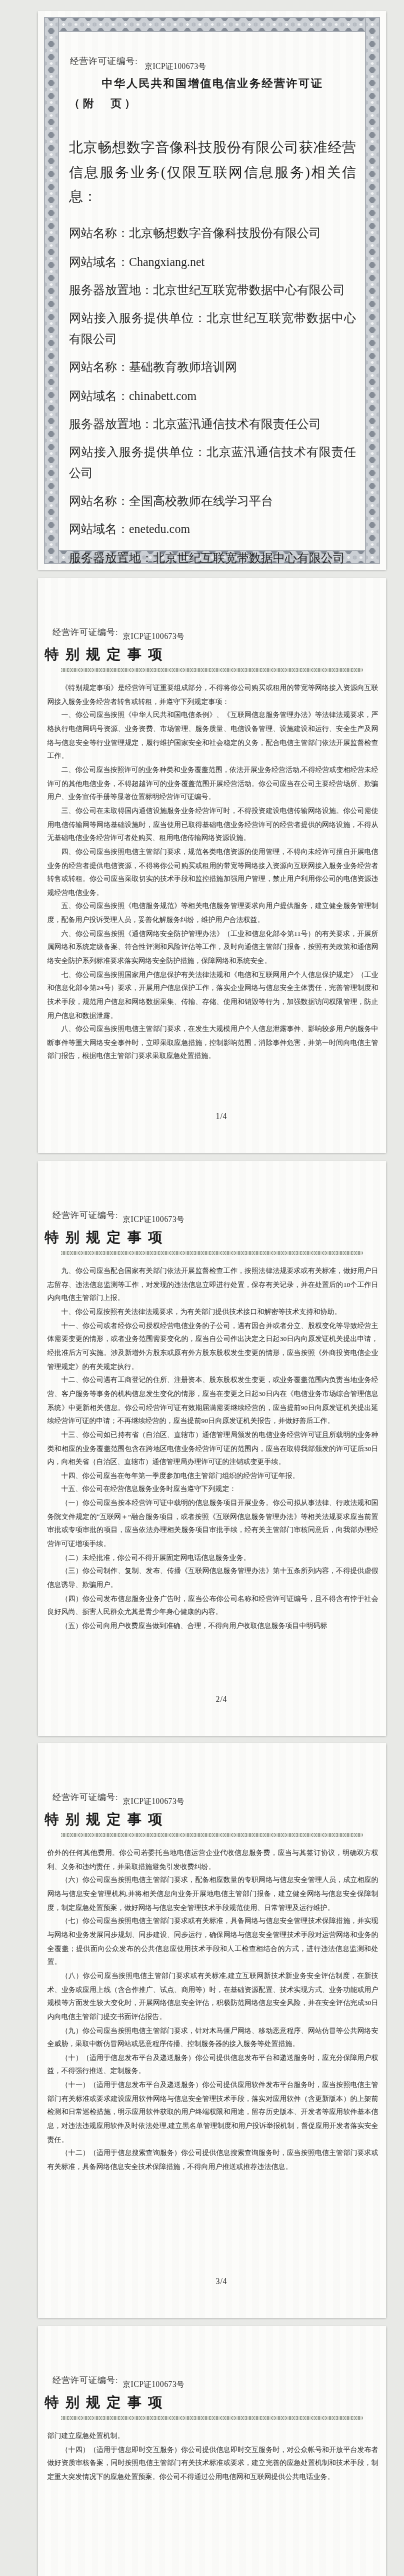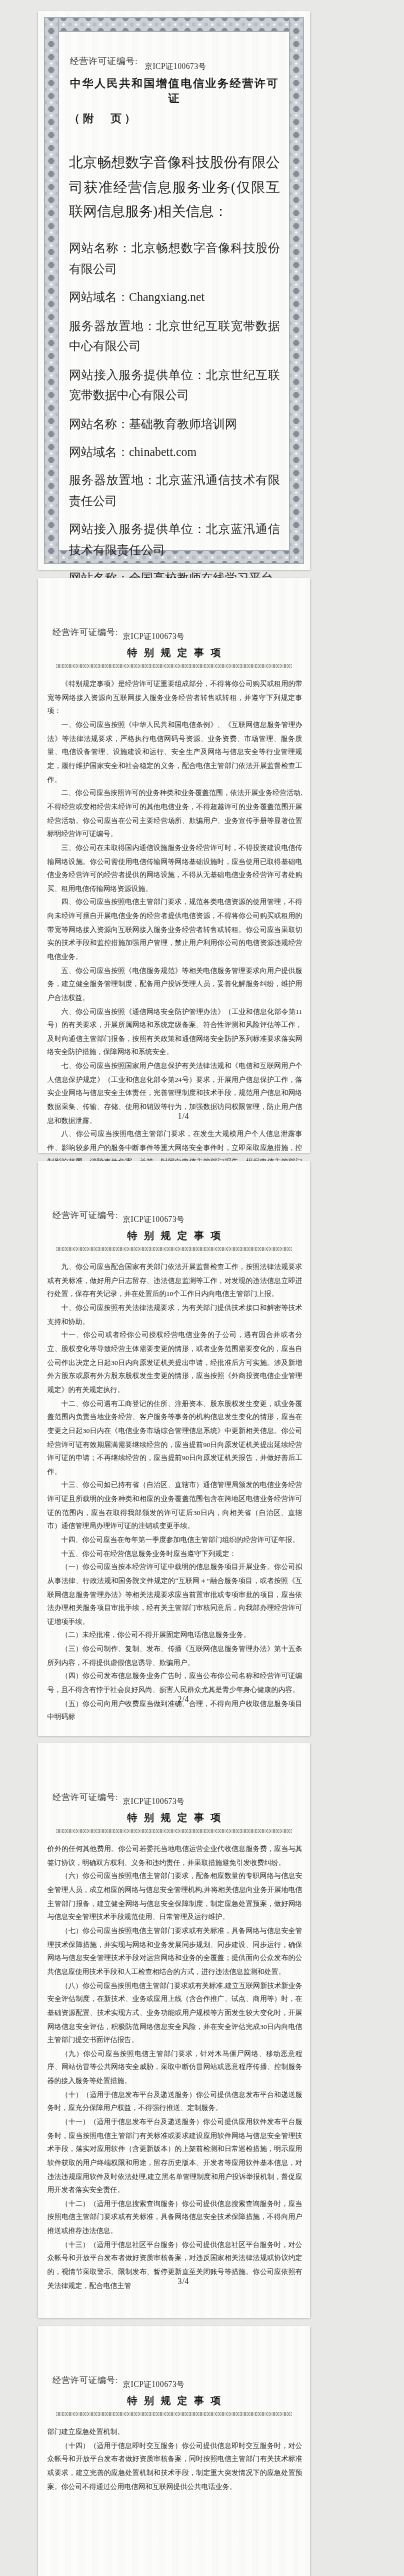--- a/index.html
+++ b/index.html
@@ -1,18 +1,18 @@
 <!DOCTYPE html>
 <html style="font-size:8.2px"><head>
 <meta charset="utf-8">
 <style>
   html,body{margin:0;padding:0;background:#e8e9e6;}
   .canvas{position:relative;width:405px;height:2873px;overflow:hidden;background:#e8e9e6;
           font-family:"Liberation Serif","DejaVu Serif",serif;color:#1d1d1d;}
-  .page{position:absolute;left:38px;width:272px;background:#fcfcfa;
+  .page{position:absolute;left:38px;width:348px;background:#fcfcfa;
         background-image:repeating-linear-gradient(90deg,rgba(0,0,0,0.013) 0 6.7px,rgba(0,0,0,0) 6.7px 13.4px);
         box-shadow:0 0.5px 2.1px rgba(0,0,0,.30),0 0 0.5px rgba(0,0,0,.25);}
   
   .page-license{top:11.3px;height:559px;}
   .frame-strip{position:absolute;background-color:#ccd0d5;
     background-image:
       radial-gradient(circle at 50% 0,#858c96 2.8px,transparent 3.3px),
       radial-gradient(circle at 50% 100%,#858c96 2.8px,transparent 3.3px),
       radial-gradient(circle at 0 50%,#b6bbc2 1.8px,transparent 2.3px),
       radial-gradient(circle at 100% 50%,#b6bbc2 1.8px,transparent 2.3px),
@@ -28,21 +28,21 @@
   .lic-value{font-size:7.7px;margin-left:4.6px;position:relative;top:4.6px;letter-spacing:0.3px;}
   .p1-title{margin:8.2px 0 0 0;text-align:center;font-size:11px;font-weight:bold;letter-spacing:1.3px;}
   .p1-subtitle{margin:5.2px 0 0 0;text-align:left;font-size:10.8px;font-weight:600;letter-spacing:3.1px;}
   .p1-intro{margin:25px 0 13px 0;font-size:14px;line-height:1.78;text-align:justify;}
   .entry{margin-top:7.7px;font-size:12px;line-height:1.72;text-align:justify;}
   
   .page-special{height:575px;}
   .sp-head{padding:49px 0 0 14.4px;}
   .sp-head .lic-label{font-size:8.5px;}
   .sp-head .lic-value{font-size:7.7px;top:4.1px;}
-  .sp-title{margin:7.2px 0 0 6.7px;text-align:center;font-size:10px;font-weight:bold;letter-spacing:6.7px;}
+  .sp-title{margin:7.2px 0 0 6.7px;font-size:14px;font-weight:bold;letter-spacing:6.7px;}
   .zigzag{width:87%;height:4.1px;margin:3.6px auto 0 auto;opacity:.85;
     background:
       repeating-linear-gradient(115deg,#8e948b 0 0.8px,transparent 0.8px 3.3px),
       repeating-linear-gradient(65deg,#8e948b 0 0.8px,transparent 0.8px 3.3px),
       linear-gradient(#d7dad2,#d7dad2);}
   .sp-body{margin:10.3px 7.7px 0 9.3px;font-size:7px;line-height:1.95;text-align:justify;}
   .clause{margin:0;text-indent:2em;}
   .clause.cont{text-indent:0;}
   .page-num{position:absolute;bottom:32px;left:0;right:0;text-align:center;font-size:8px;letter-spacing:0.5px;padding-left:19px;}
 </style>
@@ -125,21 +125,20 @@
         <div class="zigzag"></div>
         <div class="sp-body">
           <p class="clause cont">价外的任何其他费用。你公司若委托当地电信运营企业代收信息服务费，应当与其签订协议，明确双方权利、义务和违约责任，并采取措施避免引发收费纠纷。</p>
           <p class="clause">（六）你公司应当按照电信主管部门要求，配备相应数量的专职网络与信息安全管理人员，成立相应的网络与信息安全管理机构,并将相关信息向业务开展地电信主管部门报备，建立健全网络与信息安全保障制度，制定应急处置预案，做好网络与信息安全管理技术手段规范使用、日常管理及运行维护。</p>
           <p class="clause">（七）你公司应当按照电信主管部门要求或有关标准，具备网络与信息安全管理技术保障措施，并实现与网络和业务发展同步规划、同步建设、同步运行，确保网络与信息安全管理技术手段对运营网络和业务的全覆盖；提供面向公众发布的公共信息应使用技术手段和人工检查相结合的方式，进行违法信息监测和处置。</p>
           <p class="clause">（八）你公司应当按照电信主管部门要求或有关标准,建立互联网新技术新业务安全评估制度，在新技术、业务或应用上线（含合作推广、试点、商用等）时，在基础资源配置、技术实现方式、业务功能或用户规模等方面发生较大变化时，开展网络信息安全评估，积极防范网络信息安全风险，并在安全评估完成30日内向电信主管部门提交书面评估报告。</p>
           <p class="clause">（九）你公司应当按照电信主管部门要求，针对木马僵尸网络、移动恶意程序、网站仿冒等公共网络安全威胁，采取中断仿冒网站或恶意程序传播、控制服务器的接入服务等处置措施。</p>
           <p class="clause">（十）（适用于信息发布平台及递送服务）你公司提供信息发布平台和递送服务时，应充分保障用户权益，不得强行推送、定制服务。</p>
           <p class="clause">（十一）（适用于信息发布平台及递送服务）你公司提供应用软件发布平台服务时，应当按照电信主管部门有关标准或要求建设应用软件网络与信息安全管理技术手段，落实对应用软件（含更新版本）的上架前检测和日常巡检措施，明示应用软件获取的用户终端权限和用途，留存历史版本、开发者等应用软件基本信息，对违法违规应用软件及时依法处理,建立黑名单管理制度和用户投诉举报机制，督促应用开发者落实安全责任。</p>
           <p class="clause">（十二）（适用于信息搜索查询服务）你公司提供信息搜索查询服务时，应当按照电信主管部门要求或有关标准，具备网络信息安全技术保障措施，不得向用户推送或推荐违法信息。</p>
-          <p class="clause">（十三）（适用于信息社区平台服务）你公司提供信息社区平台服务时，对公众帐号和开放平台发布者做好资质审核备案，对违反国家相关法律法规或协议约定的，视情节采取警示、限制发布、暂停更新直至关闭账号等措施。你公司应依照有关法律规定，配合电信主管</p>
         </div>
         <div class="page-num">3/4</div>
       </section>
       <section class="page page-special" style="top: 2326px;">
         <div class="sp-head"><span class="lic-label">经营许可证编号:</span><span class="lic-value">京ICP证100673号</span></div>
         <h2 class="sp-title">特别规定事项</h2>
         <div class="zigzag"></div>
         <div class="sp-body">
           <p class="clause cont">部门建立应急处置机制。</p>
           <p class="clause">（十四）（适用于信息即时交互服务）你公司提供信息即时交互服务时，对公众帐号和开放平台发布者做好资质审核备案，同时按照电信主管部门有关技术标准或要求，建立完善的应急处置机制和技术手段，制定重大突发情况下的应急处置预案。你公司不得通过公用电信网和互联网提供公共电话业务。</p>

